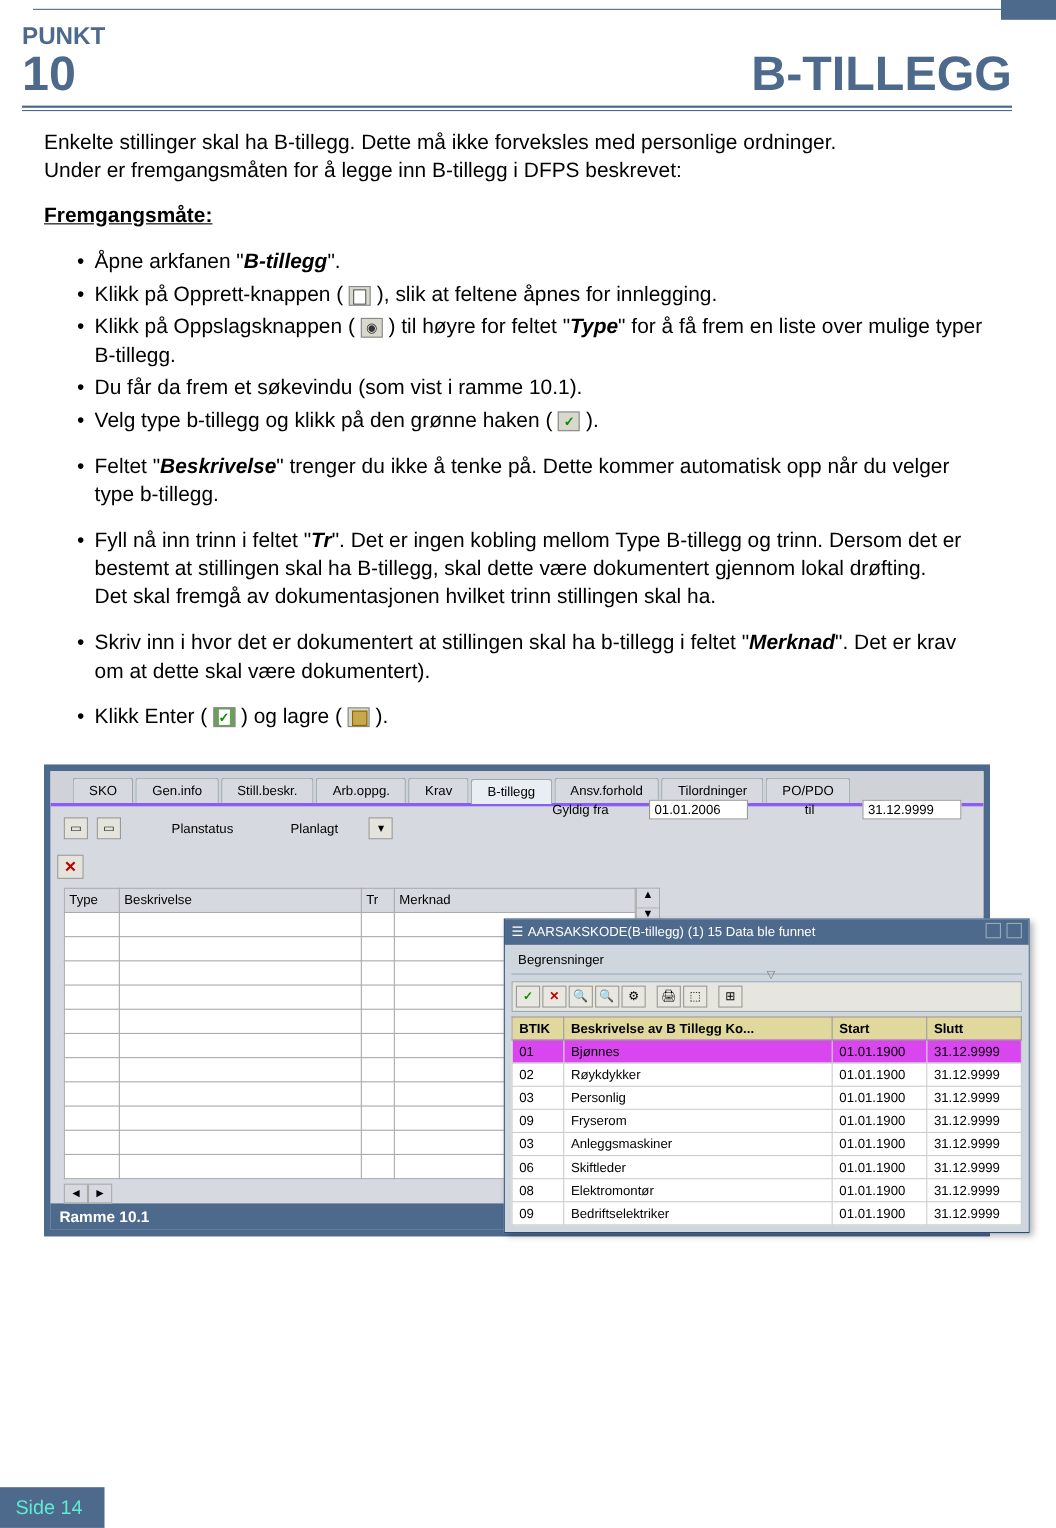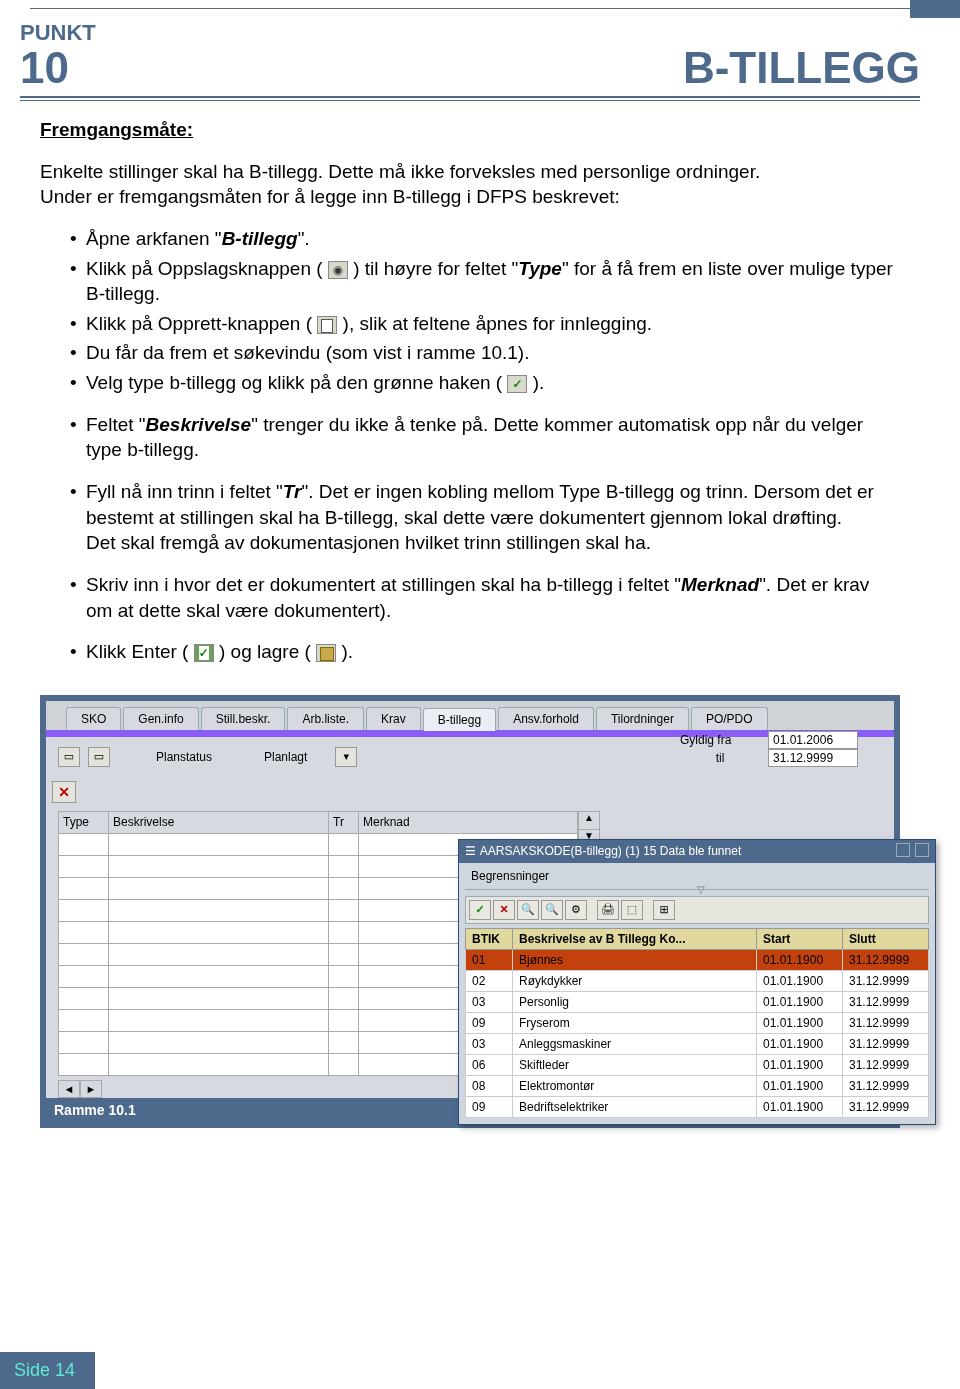--- a/index.html
+++ b/index.html
@@ -26,31 +26,31 @@
   .icon-lookup::after { content:"◉"; color:#333; }
   .icon-check::after { content:"✓"; color:#0a8a0a; font-weight:bold; }
   .icon-enter::after { content:"✓"; color:#0a8a0a; font-weight:bold; background:#fff; }
   .icon-enter { background:#6aa05a; }
   .icon-save::after { content:""; position:absolute; left:3px; top:2px; width:12px; height:12px; background:#c7a84a; border:1px solid #8a6a00; }
   .spacer { height: 12px; }
 
   
   .frame { border: 6px solid #4d6a8c; margin: 30px 20px 0 20px; background: #d6dae0; }
   .sap-area { background: #d6dae0; font-family: Arial, sans-serif; font-size: 12px; color: #000; }
-  .tabstrip { display:flex; background:#cfd3d7; border-bottom:7px solid #8b5cf6; padding: 6px 6px 0 20px; gap:0; }
+  .tabstrip { display:flex; background:#cfd3d7; border-bottom:3px solid #8b5cf6; padding: 6px 6px 0 20px; gap:0; }
   .tab { padding: 4px 14px; border:1px solid #9aa; border-bottom:none; background:#d6dae0; margin-right:2px; border-radius:3px 3px 0 0; font-size:12px; }
   .tab.active { background:#e8eef4; position:relative; top:1px; }
   .row-controls { display:flex; align-items:center; gap:8px; padding:10px 12px 6px 12px; }
   .tiny-btn { width:22px; height:20px; border:1px solid #999; background:#e4e4dc; display:inline-flex; align-items:center; justify-content:center; font-size:11px; }
   .close-btn { width:24px; height:22px; border:1px solid #999; background:#e4e4dc; display:inline-flex; align-items:center; justify-content:center; margin-top:8px; margin-left:6px; }
   .close-btn span { color:#b00; font-weight:bold; font-size:14px; }
   .field-lbl { font-size:12px; min-width:80px; }
   .field-box { background:#fff; border:1px solid #999; height:18px; padding:0 4px; min-width:90px; display:inline-flex; align-items:center; }
   .txt-planlagt { margin-left: 20px; }
-  .right-dates { display:flex; flex-direction:column; gap:0; align-items:flex-end; padding-right:36px; margin-top:-6px; }
+  .right-dates { display:flex; flex-direction:row; gap:16px; align-items:flex-end; padding-right:20px; margin-top:-6px; }
   .right-dates div { display:flex; gap:8px; align-items:center; }
   .table-area { position:relative; padding:0 12px 0 12px; margin-top:8px; }
   .main-table { border-collapse:collapse; width:520px; background:#fff; }
   .main-table th, .main-table td { border:1px solid #aaa; height:22px; font-size:12px; font-weight:normal; text-align:left; padding:0 4px; }
   .main-table th { background:#d6dae0; }
   .scroll-btns { border:1px solid #aaa; width:22px; }
   .scroll-btns div { height:18px; text-align:center; font-size:10px; border-bottom:1px solid #aaa; background:#d6dae0; }
 
   
   .popup { position:absolute; top:28px; left:412px; width:478px; border:1px solid #2a4a7a; background:#f2f5f8; box-shadow:3px 3px 6px rgba(0,0,0,0.3); }
@@ -59,21 +59,21 @@
   .popup-title .pt-icons span { display:inline-block; width:14px; height:14px; border:1px solid #9ab; margin-left:2px; }
   .popup-body { padding:6px; background:#cfd6dd; }
   .popup-lbl { font-size:12px; margin-bottom:6px; padding-left:6px; }
   .popup-toolbar { display:flex; gap:2px; border:1px solid #9ab; padding:3px; background:#e6e6de; margin-bottom:4px; }
   .popup-toolbar .pbtn { width:22px; height:20px; border:1px solid #999; background:#e8e8e0; display:inline-flex; align-items:center; justify-content:center; font-size:11px; }
   .popup-toolbar .pbtn.green { color:#0a8a0a; font-weight:bold; }
   .popup-toolbar .pbtn.red { color:#b00; font-weight:bold; }
   .popup-table { width:100%; border-collapse:collapse; background:#fff; font-size:12px; }
   .popup-table th { background:#e0d89c; border:1px solid #999; text-align:left; padding:3px 6px; font-weight:bold; }
   .popup-table td { border:1px solid #ccc; padding:3px 6px; }
-  .popup-table tr.highlight td { background:#c2410c; }
+  .popup-table tr.highlight td { background:#d946ef; }
   .frame-caption { color:#fff; background:#4d6a8c; font-size:14px; padding:4px 8px; font-weight:bold; }
   .hscroll { display:flex; gap:0; margin-top:4px; }
   .hscroll div { width:22px; height:18px; border:1px solid #aaa; background:#d6dae0; text-align:center; font-size:11px; line-height:16px; }
 
   .footer { position:absolute; bottom:0; left:0; background:#4d6a8c; color:#5eead4; font-size:18px; padding:8px 20px 8px 14px; }
 </style>
 </head>
 <body>
 
 <div class="page">
@@ -82,40 +82,40 @@
     <div class="header-block">
       <span class="punkt">PUNKT</span>
       <span class="punkt-num">10</span>
     </div>
     <span class="title">B-TILLEGG</span>
   </div>
   <div class="rule"></div>
   <div class="rule2"></div>
 
   <div class="body-text">
-    <p><span class="underline">Fremgangsmåte:</span></p>
-
     <p>
       <span>Enkelte stillinger skal ha B-tillegg. Dette må ikke forveksles med personlige ordninger.</span><br>
       <span>Under er fremgangsmåten for å legge inn B-tillegg i DFPS beskrevet:</span>
     </p>
 
+    <p><span class="underline">Fremgangsmåte:</span></p>
+
     <ul class="bullets">
       <li>
         <span>Åpne arkfanen "</span><span class="bold-i">B-tillegg</span><span>".</span>
+      </li>
+      <li>
+        <span>Klikk på Opprett-knappen (</span>
+        <span class="inline-icon icon-new"></span>
+        <span>), slik at feltene åpnes for innlegging.</span>
       </li>
       <li>
         <span>Klikk på Oppslagsknappen (</span>
         <span class="inline-icon icon-lookup"></span>
         <span>) til høyre for feltet "</span><span class="bold-i">Type</span><span>" for å få frem en liste over mulige typer B-tillegg.</span>
-      </li>
-      <li>
-        <span>Klikk på Opprett-knappen (</span>
-        <span class="inline-icon icon-new"></span>
-        <span>), slik at feltene åpnes for innlegging.</span>
       </li>
       <li><span>Du får da frem et søkevindu (som vist i ramme 10.1).</span></li>
       <li>
         <span>Velg type b-tillegg og klikk på den grønne haken (</span>
         <span class="inline-icon icon-check"></span>
         <span>).</span>
       </li>
     </ul>
     <div class="spacer"></div>
     <ul class="bullets">
@@ -147,21 +147,21 @@
       </li>
     </ul>
   </div>
 
   <div class="frame">
     <div class="sap-area">
       <div class="tabstrip">
         <div class="tab">SKO</div>
         <div class="tab">Gen.info</div>
         <div class="tab">Still.beskr.</div>
-        <div class="tab">Arb.liste.</div>
+        <div class="tab">Arb.oppg.</div>
         <div class="tab">Krav</div>
         <div class="tab active">B-tillegg</div>
         <div class="tab">Ansv.forhold</div>
         <div class="tab">Tilordninger</div>
         <div class="tab">PO/PDO</div>
       </div>
 
       <div style="display:flex; align-items:flex-start;">
         <div style="flex:0 0 auto;">
           <div class="row-controls">

